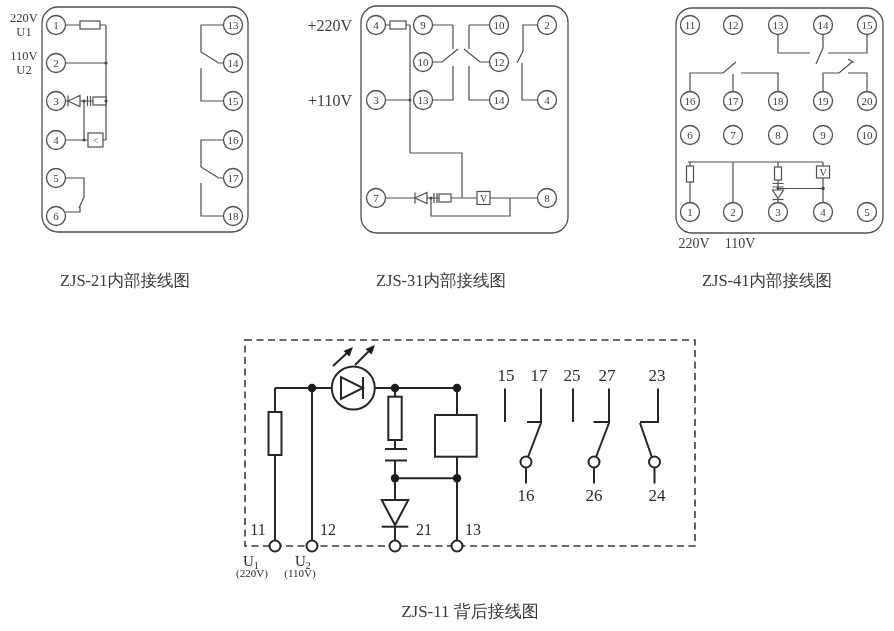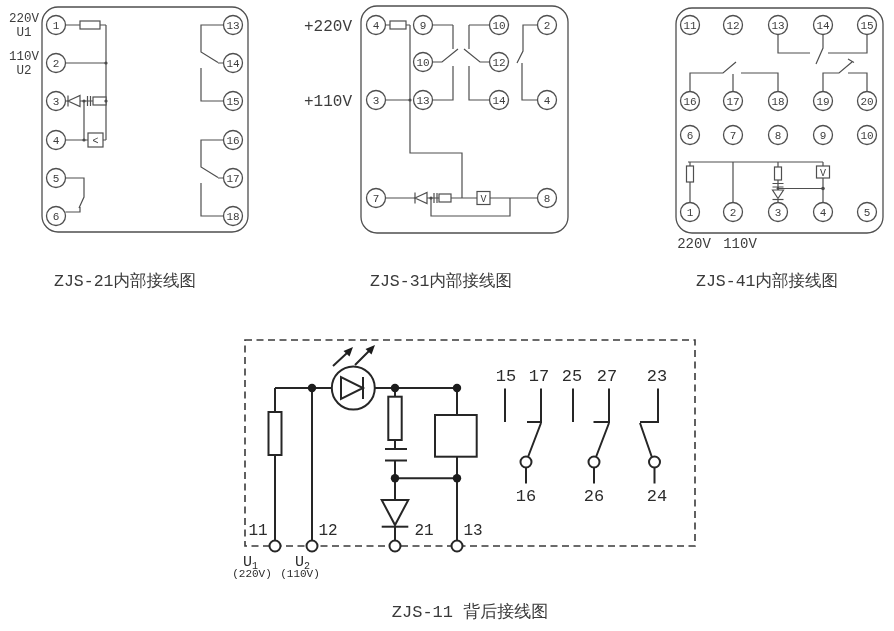--- a/index.html
+++ b/index.html
@@ -1,17 +1,17 @@
 <!DOCTYPE html>
 <html><head>
 <meta charset="utf-8">
 <style>
   html,body{margin:0;padding:0;background:#fff;}
   .canvas{position:relative;width:894px;height:631px;background:#fff;overflow:hidden;
-          font-family:Liberation Mono, monospace;}
+          font-family:Liberation Serif, serif;}
   svg{position:absolute;left:0;top:0;}
   
   .w{fill:none;stroke:#4f4f4f;stroke-width:1.2;}
   .box{fill:none;stroke:#4f4f4f;stroke-width:1.3;}
   .comp{fill:#fff;stroke:#4f4f4f;stroke-width:1.2;}
   .term circle{fill:#fff;stroke:#4f4f4f;stroke-width:1.3;}
   .term text{font-size:11px;fill:#3d3d3d;text-anchor:middle;}
   .dot{fill:#4a4a4a;}
   .lbl{fill:#3d3d3d;font-size:12.5px;text-anchor:middle;}
   .plbl{fill:#3d3d3d;font-size:16px;text-anchor:end;}

